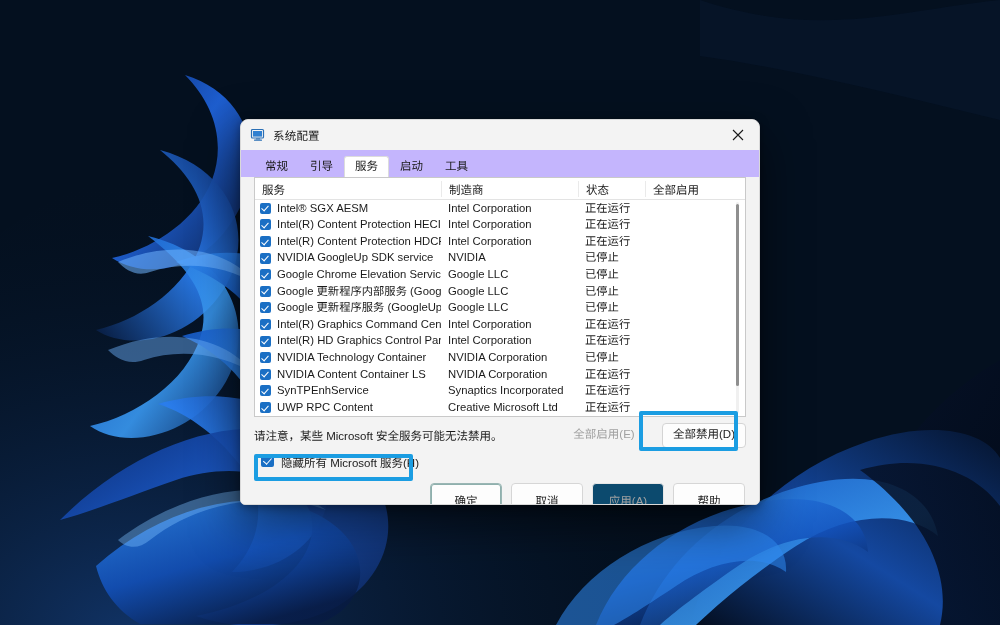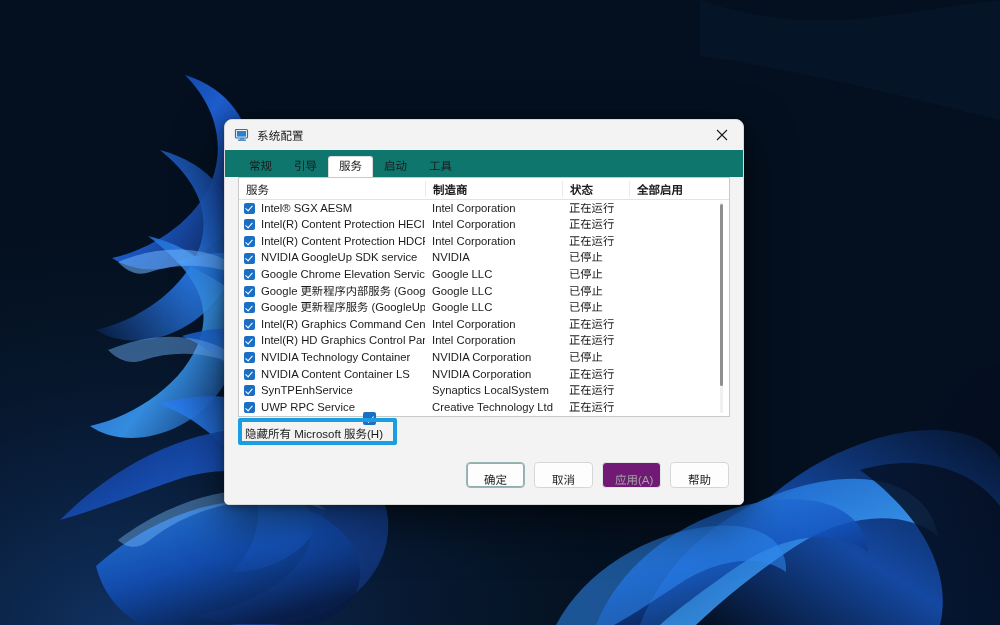--- a/index.html
+++ b/index.html
@@ -32,21 +32,21 @@
     position: absolute;
     inset: 0;
     width: 1000px;
     height: 625px;
     display: block;
   }
 
   
   #dialog {
     position: absolute;
-    left: 224px;
+    left: 240px;
     top: 119px;
     width: 520px;
     height: 386px;
     background: #f3f3f3;
     border-radius: 8px 8px 5px 5px;
     box-shadow: 0 18px 48px rgba(0,0,0,.55), 0 2px 10px rgba(0,0,0,.35);
     border: 1px solid #d9d9d9;
     box-sizing: border-box;
     overflow: hidden;
     display: flex;
@@ -89,21 +89,21 @@
   }
   .close-btn svg { display: block; }
 
   
   .tabstrip {
     height: 27px;
     flex: 0 0 27px;
     display: flex;
     align-items: flex-end;
     padding-left: 13px;
-    background: #0f766e;
+    background: #c4b5fd;
     position: relative;
   }
   .tabstrip::after {
     content: "";
     position: absolute;
     left: 0; right: 0; bottom: 0;
     height: 0;
   }
   .tab {
     font-size: 11.5px;
@@ -158,21 +158,21 @@
   .list-header .hcell {
     font-size: 11.5px;
     color: #1b1b1b;
     padding-left: 7px;
     box-sizing: border-box;
     position: relative;
     white-space: nowrap;
     overflow: hidden;
     cursor: default;
   }
-  .list-header .hcell + .hcell { border-left: 1px solid #eaeaea; font-weight: bold; }
+  .list-header .hcell + .hcell { border-left: 1px solid #eaeaea; }
 
   .col-name   { width: 186px; flex: 0 0 186px; }
   .col-maker  { width: 137px; flex: 0 0 137px; }
   .col-state  { width: 67px;  flex: 0 0 67px;  }
   .col-date   { width: 93px;  flex: 0 0 93px;  }
 
   .list-rows {
     flex: 1 1 auto;
     overflow: hidden;
     position: relative;
@@ -304,24 +304,23 @@
   
   .hide-row {
     height: 30px;
     flex: 0 0 30px;
     display: flex;
     align-items: center;
     position: relative;
   }
   .hide-box {
     display: flex;
-    align-items: flex-end;
+    align-items: flex-start;
     padding: 4px 9px 16px 7px;
     position: relative;
-    flex-direction: column;
   }
   .cb-lg {
     width: 13px;
     height: 13px;
     flex: 0 0 13px;
     border-radius: 2px;
     background: #1a6fc4;
     margin-right: 7px;
     position: relative;
     box-sizing: border-box;
@@ -360,35 +359,35 @@
     padding-bottom: 2px;
     padding-right: 1px;
   }
   .fbtn {
     font-family: inherit;
     font-size: 11.5px;
     color: #1a1a1a;
     background: #fdfdfd;
     border: 1px solid #d6d6d6;
     border-radius: 4px;
-    width: 59px;
+    width: 72px;
     height: 26px;
     box-sizing: border-box;
     cursor: default;
     white-space: nowrap;
     line-height: 1;
     padding: 12px;
   }
   .fbtn.primary-focus {
     border-color: #9ab6b4;
     box-shadow: 0 0 0 1px #8fb0ad inset;
   }
   .fbtn.disabled {
     color: #a2a2a2;
-    background: #701a75;
+    background: #0c4a6e;
     border-color: #e6e6e6;
   }
 </style>
 </head>
 <body>
 
 <div id="desktop">
   <svg id="wallpaper-svg" viewBox="0 0 1000 625" preserveAspectRatio="none" aria-hidden="true">
     <defs>
       <linearGradient id="pg1" x1="0" y1="0" x2="1" y2="1">
@@ -590,41 +589,48 @@
             </div>
             <div class="cell col-maker">NVIDIA Corporation</div>
             <div class="cell col-state">正在运行</div>
             <div class="cell col-date"></div>
           </div>
           <div class="srow">
             <div class="cell col-name">
               <span class="cb"></span>
               <span class="row-label">SynTPEnhService</span>
             </div>
-            <div class="cell col-maker">Synaptics LocalSystem</div>
-            <div class="cell col-state">正在运行</div>
-            <div class="cell col-date"></div>
-          </div>
-          <div class="srow">
-            <div class="cell col-name">
-              <span class="cb"></span>
-              <span class="row-label">UWP RPC Service</span>
-            </div>
-            <div class="cell col-maker">Creative Technology Ltd</div>
+            <div class="cell col-maker">Synaptics Incorporated</div>
+            <div class="cell col-state">正在运行</div>
+            <div class="cell col-date"></div>
+          </div>
+          <div class="srow">
+            <div class="cell col-name">
+              <span class="cb"></span>
+              <span class="row-label">UWP RPC Content</span>
+            </div>
+            <div class="cell col-maker">Creative Microsoft Ltd</div>
             <div class="cell col-state">正在运行</div>
             <div class="cell col-date"></div>
           </div>
         </div>
 
       <div class="vscroll">
         <div class="track"></div>
         <div class="thumb"></div>
       </div>
     </div>
 
+    <div class="note-row">
+      <span class="note-text">请注意，某些 Microsoft 安全服务可能无法禁用。</span>
+      <span class="note-spacer"></span>
+      <button class="btn enable-all disabled">全部启用(E)</button>
+      <button class="btn">全部禁用(D)</button>
+      <span class="annot" id="annot-disable-all"></span>
+    </div>
 
     <div class="hide-row">
       <label class="hide-box">
         <span class="cb-lg"></span>
         <span class="hide-label">隐藏所有 Microsoft 服务(H)</span>
       </label>
       <span class="annot" id="annot-hide-ms"></span>
     </div>
 
     <div class="footer">

